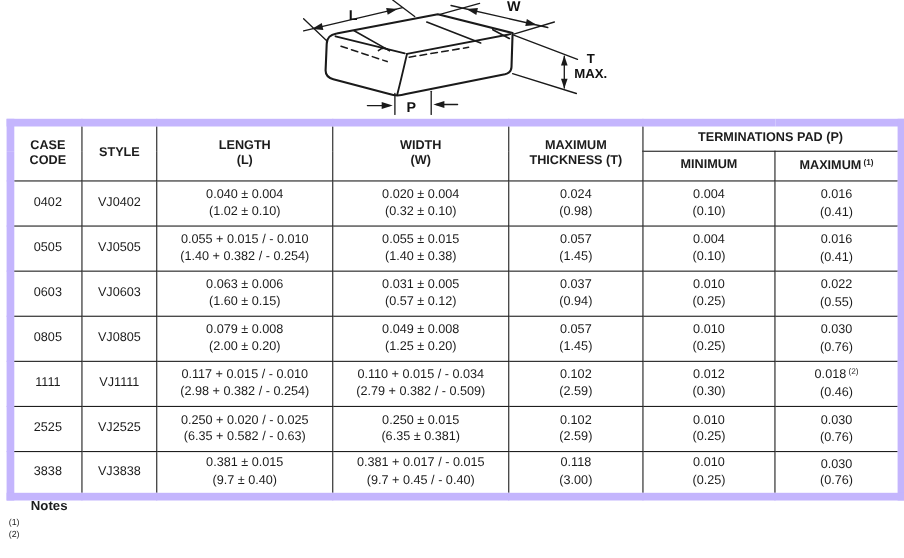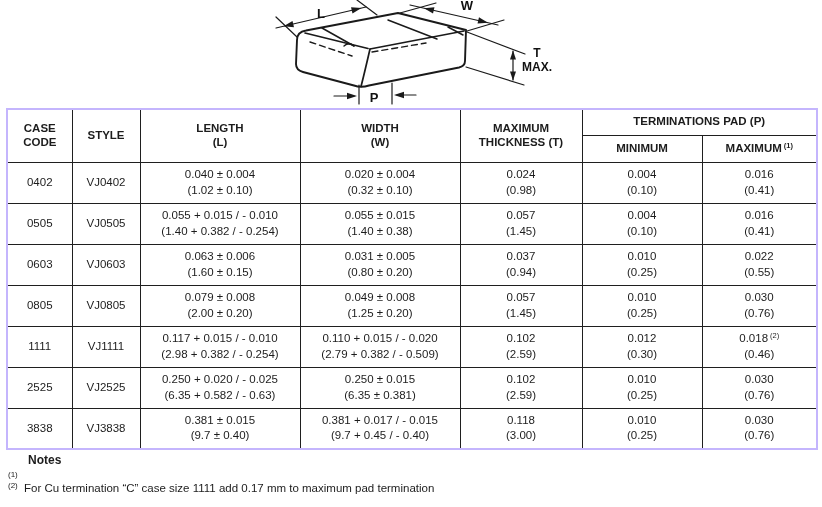--- a/index.html
+++ b/index.html
@@ -11,21 +11,21 @@
 
   
   .diagram { position:absolute; top:0; left:0; width:822px; height:106px; }
   .diagram svg { display:block; }
   .dim-label { font-family:"Liberation Sans", sans-serif; font-weight:bold; fill:#111; }
 
   
   table.spec {
     position:absolute; top:108px; left:6px; width:810px;
     border-collapse:collapse; table-layout:fixed;
-    border:2px solid #c4b5fd;
+    border:7px solid #c4b5fd;
   }
   table.spec th, table.spec td {
     border:1.5px solid #1f1f1f; text-align:center; vertical-align:middle;
     padding:2px 3px; overflow:hidden;
   }
   table.spec th { font-size:11.5px; font-weight:bold; line-height:1.2; }
   table.spec td { font-size:11.5px; font-weight:normal; line-height:1.32; }
   .ml { white-space:pre-line; }
   tr.hr1 { height:26px; }
   tr.hr2 { height:27px; }
@@ -184,21 +184,21 @@
       </tr>
       <tr>
         <td>0603</td>
         <td>VJ0603</td>
         <td>
             <div class="v">0.063 ± 0.006</div>
             <div class="v">(1.60 ± 0.15)</div>
           </td>
         <td>
             <div class="v">0.031 ± 0.005</div>
-            <div class="v">(0.80 ± 0.20)</div>
+            <div class="v">(0.57 ± 0.12)</div>
           </td>
         <td>
             <div class="v">0.037</div>
             <div class="v">(0.94)</div>
           </td>
         <td>
             <div class="v">0.010</div>
             <div class="v">(0.25)</div>
           </td>
         <td>
@@ -231,21 +231,21 @@
           </td>
       </tr>
       <tr>
         <td>1111</td>
         <td>VJ1111</td>
         <td>
             <div class="v">0.117 + 0.015 / - 0.010</div>
             <div class="v">(2.98 + 0.382 / - 0.254)</div>
           </td>
         <td>
-            <div class="v">0.110 + 0.015 / - 0.020</div>
+            <div class="v">0.110 + 0.015 / - 0.034</div>
             <div class="v">(2.79 + 0.382 / - 0.509)</div>
           </td>
         <td>
             <div class="v">0.102</div>
             <div class="v">(2.59)</div>
           </td>
         <td>
             <div class="v">0.012</div>
             <div class="v">(0.30)</div>
           </td>
@@ -305,17 +305,16 @@
     </tbody>
   </table>
 
   <div class="notes">
     <div class="notes-heading">Notes</div>
     <div class="note-row">
       <span class="note-marker">(1)</span>
     </div>
     <div class="note-row">
       <span class="note-marker">(2)</span>
-      <span class="note-text">For Cu termination “C” case size 1111 add 0.17 mm to maximum pad termination</span>
     </div>
   </div>
 
 </div>
 
 </body></html>

